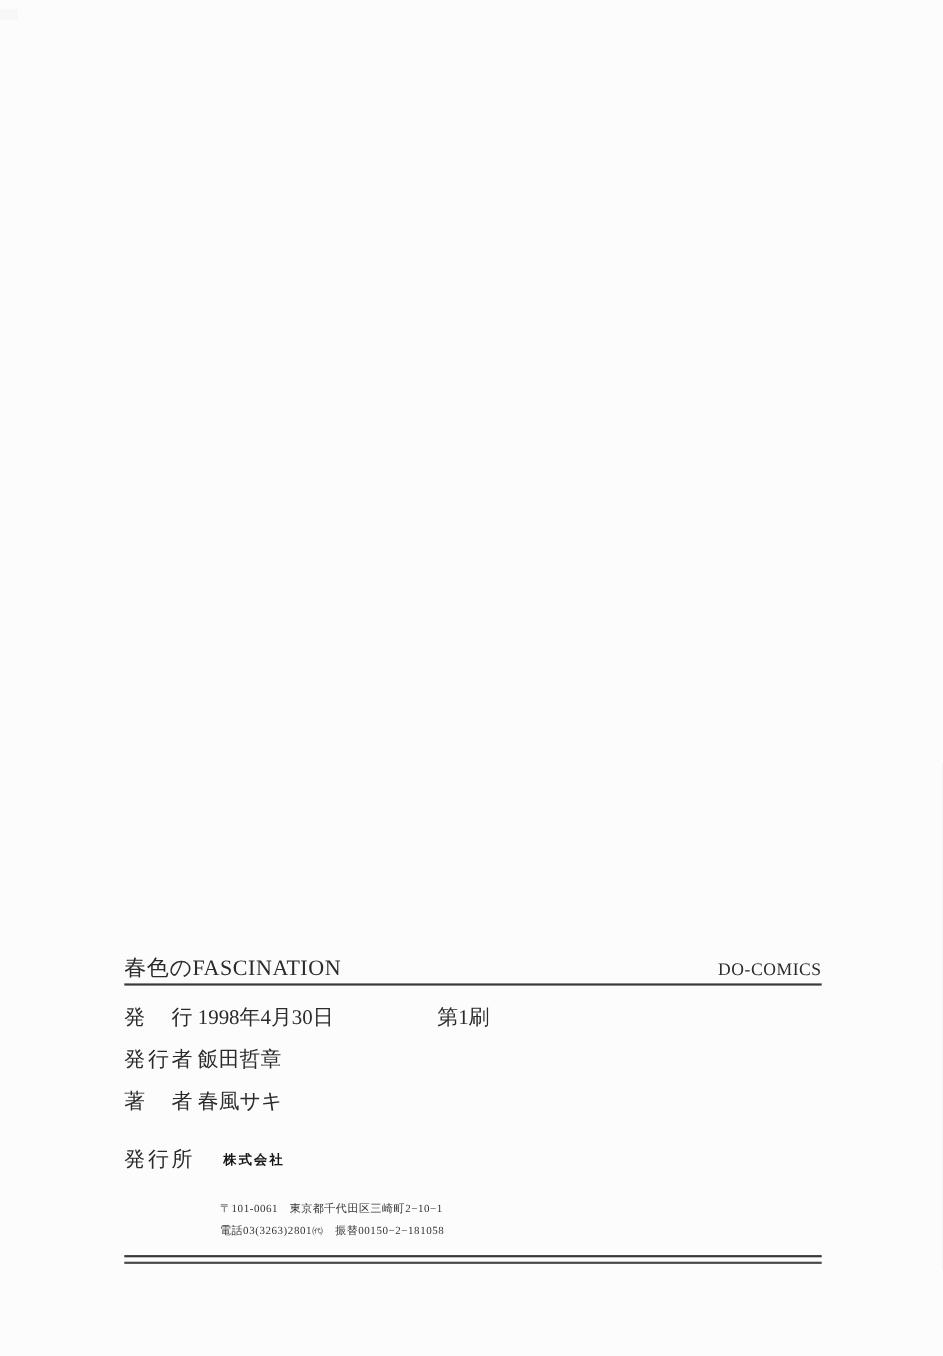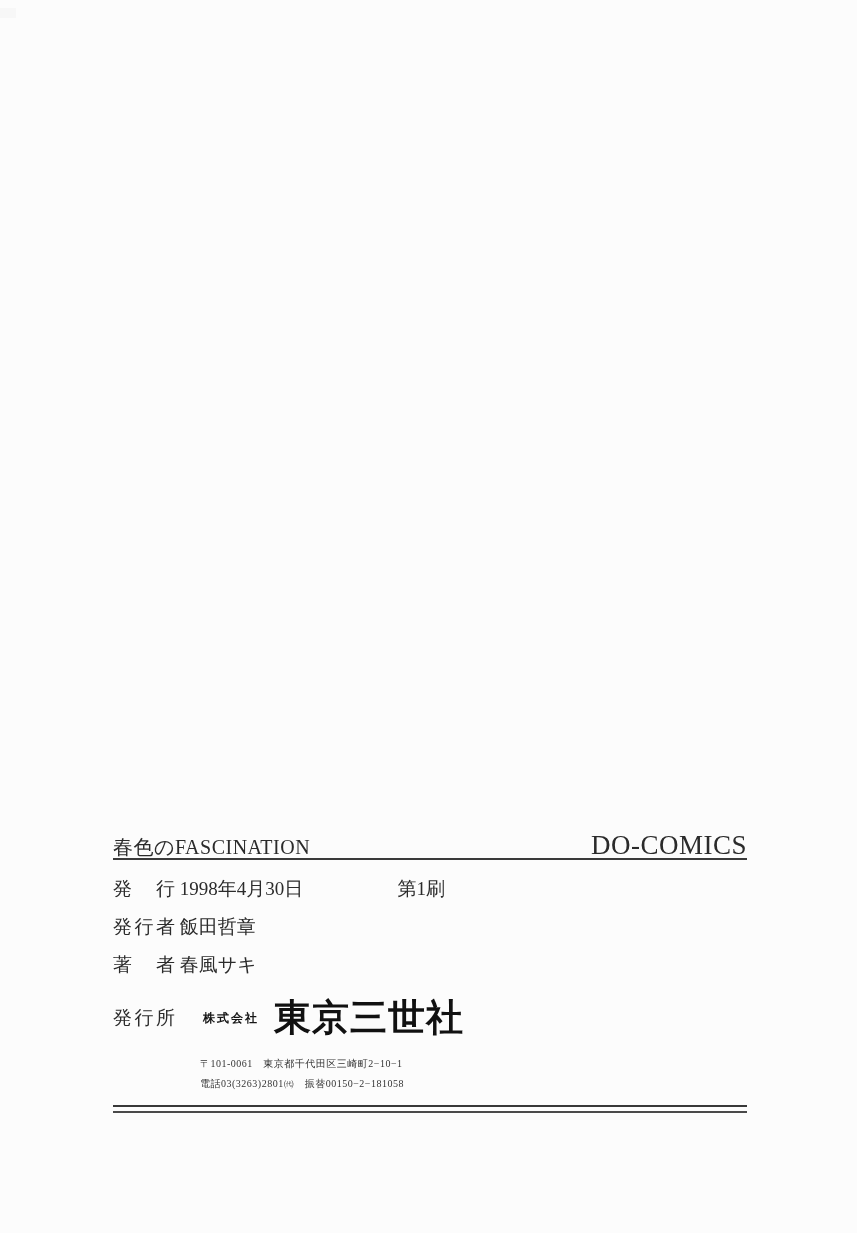--- a/index.html
+++ b/index.html
@@ -19,36 +19,36 @@
   
   .scan-spot {
     position: absolute;
     left: 0; top: 8px;
     width: 16px; height: 10px;
     background: #f7f7f7;
   }
   .colophon {
     position: absolute;
     left: 113px;
-    top: 830px;
+    top: 866px;
     width: 634px;
   }
   .title-row {
     display: flex;
     justify-content: space-between;
     align-items: baseline;
     height: 24px;
   }
   .book-title {
     font-size: 20px;
     letter-spacing: 0.5px;
     white-space: nowrap;
   }
   .series-title {
-    font-size: 27px;
+    font-size: 16px;
     letter-spacing: 0.5px;
     white-space: nowrap;
   }
   .rule-single {
     margin-top: 4px;
     border-bottom: 2px solid #3a3a3a;
     height: 0;
   }
   .pub-rows {
     margin-top: 16px;
@@ -158,21 +158,20 @@
         <span class="row-value">春風サキ</span>
       </div>
     </div>
 
     <div class="publisher-row">
       <span class="row-label">発行所</span>
       <span class="corp-stack">
         <span>株式</span>
         <span>会社</span>
       </span>
-      <span class="publisher-name">東京三世社</span>
     </div>
 
     <div class="address-block">
       <div>〒101-0061　東京都千代田区三崎町2−10−1</div>
       <div>電話03(3263)2801㈹　振替00150−2−181058</div>
     </div>
 
     <div class="rule-double"></div>
 
 

